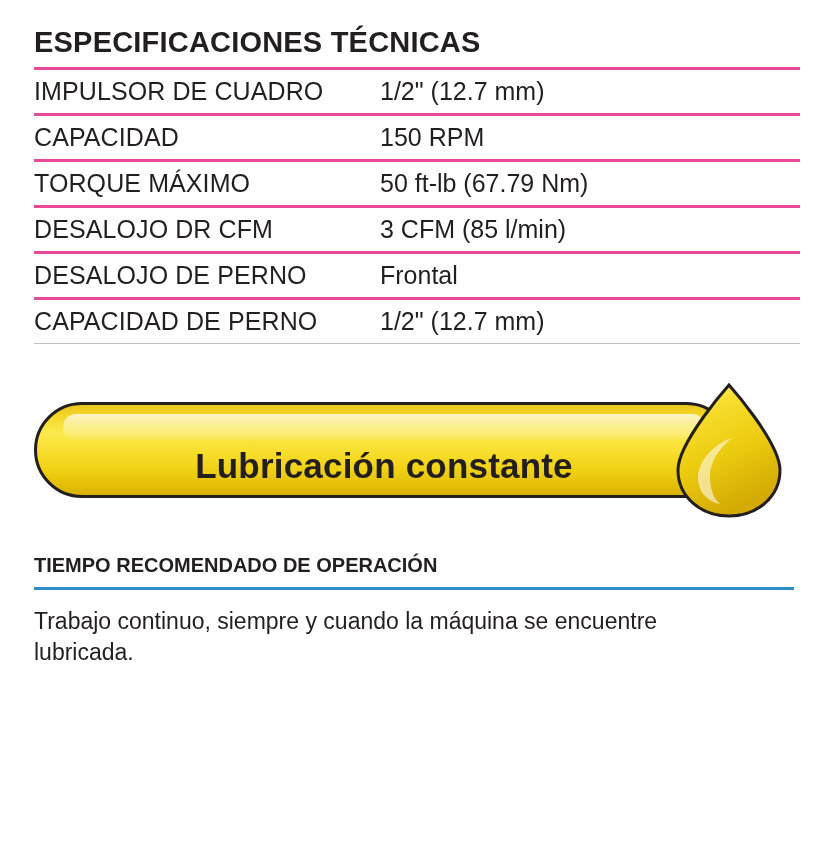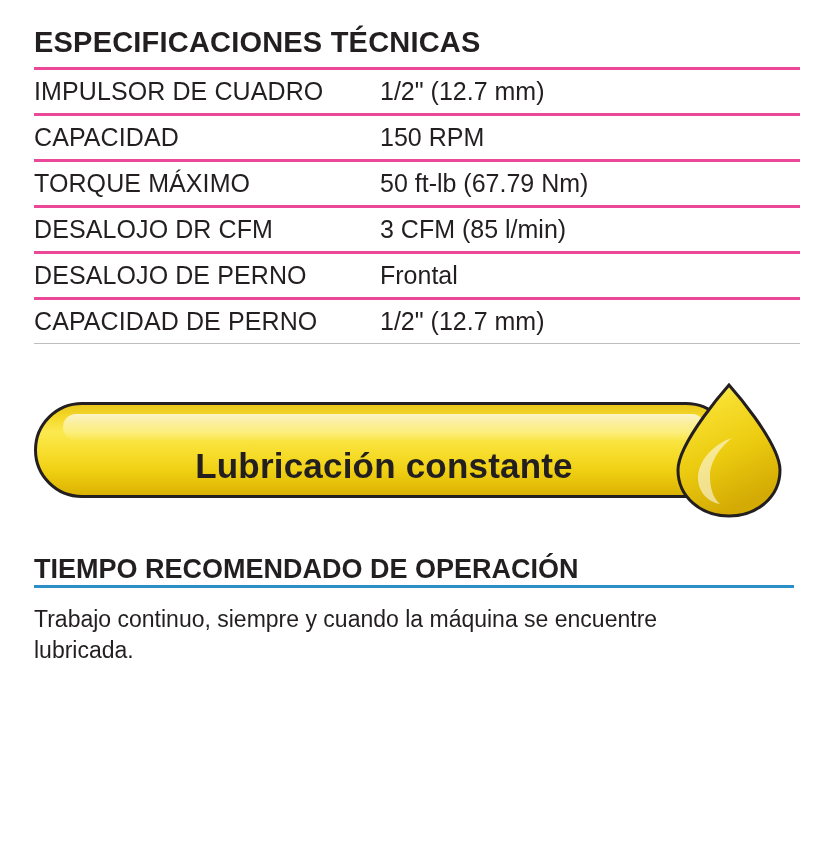--- a/index.html
+++ b/index.html
@@ -110,24 +110,25 @@
     position: absolute;
     right: 6px;
     top: 0;
     width: 118px;
     height: 140px;
     z-index: 2;
   }
 
   
   .time-title {
-    font-size: 27px;
+    font-size: 20px;
     font-weight: bold;
     color: #231f20;
     margin-top: 34px;
+    padding-bottom: 10px;
     white-space: nowrap;
   }
   .blue-rule {
     width: 760px;
     height: 3px;
     background: #2c8ec6;
     margin-bottom: 16px;
   }
   .time-body {
     font-size: 23px;

